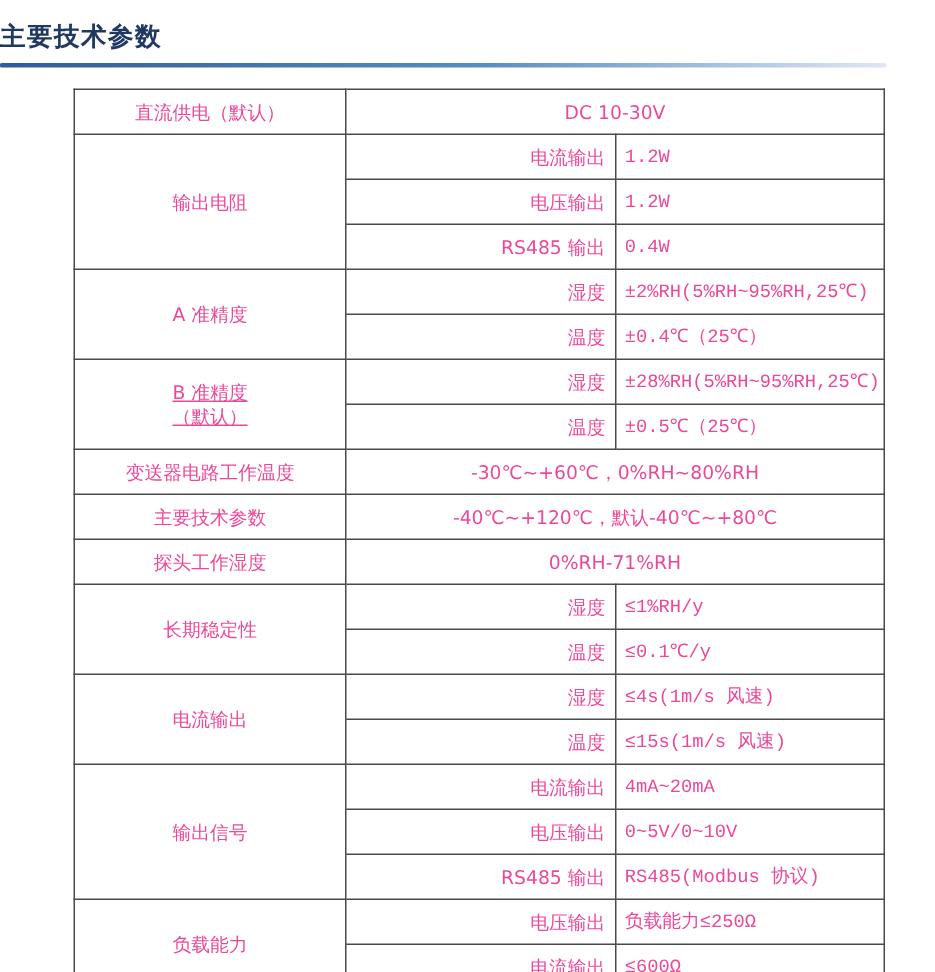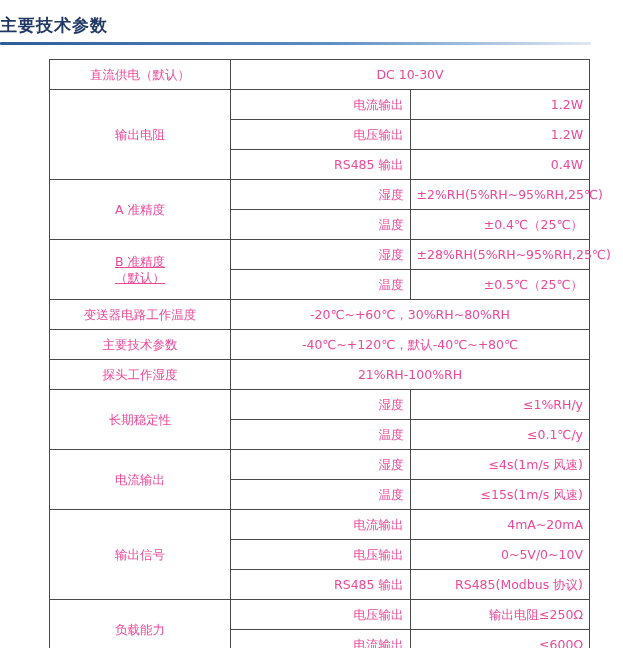--- a/index.html
+++ b/index.html
@@ -55,21 +55,21 @@
     border: 1px solid #4a4a4a;
     font-size: 12.5px;
     line-height: 16px;
     padding: 0 6px;
     height: 29px;
     vertical-align: middle;
     color: #ec4899;
   }
   td.c1 { width: 168px; text-align: center; }
   td.c2 { width: 84px;  text-align: right; }
-  td.c3 { width: 289px; text-align: right; }
+  td.c3 { width: 289px; text-align: left; font-family: Liberation Mono, monospace; }
   td.c23 { text-align: center; }
   .val-left { text-align: left; padding-left: 10px; }
   .nowrap { white-space: nowrap; }
   .two-line { line-height: 15px; text-decoration: underline; }
 </style>
 </head>
 <body>
 
 <div class="page">
 
@@ -119,31 +119,31 @@
           <td class="c2">湿度</td>
           <td class="c3 nowrap">±28%RH(5%RH~95%RH,25℃)</td>
         </tr>
         <tr>
           <td class="c2">温度</td>
           <td class="c3">±0.5℃（25℃）</td>
         </tr>
 
         <tr>
           <td class="c1">变送器电路工作温度</td>
-          <td class="c23" colspan="2">-20℃~+60℃，30%RH~80%RH</td>
+          <td class="c23" colspan="2">-30℃~+60℃，0%RH~80%RH</td>
         </tr>
 
         <tr>
           <td class="c1">主要技术参数</td>
           <td class="c23" colspan="2">-40℃~+120℃，默认-40℃~+80℃</td>
         </tr>
 
         <tr>
           <td class="c1">探头工作湿度</td>
-          <td class="c23" colspan="2">21%RH-100%RH</td>
+          <td class="c23" colspan="2">0%RH-71%RH</td>
         </tr>
 
         <tr>
           <td class="c1" rowspan="2">长期稳定性</td>
           <td class="c2">湿度</td>
           <td class="c3">≤1%RH/y</td>
         </tr>
         <tr>
           <td class="c2">温度</td>
           <td class="c3">≤0.1℃/y</td>
@@ -169,21 +169,21 @@
           <td class="c3 val-left">0~5V/0~10V</td>
         </tr>
         <tr>
           <td class="c2">RS485 输出</td>
           <td class="c3 val-left">RS485(Modbus 协议)</td>
         </tr>
 
         <tr>
           <td class="c1" rowspan="2">负载能力</td>
           <td class="c2">电压输出</td>
-          <td class="c3 val-left">输出电阻≤250Ω</td>
+          <td class="c3 val-left">负载能力≤250Ω</td>
         </tr>
         <tr>
           <td class="c2">电流输出</td>
           <td class="c3 val-left">≤600Ω</td>
         </tr>
 
       </tbody>
     </table>
   </div>
 

